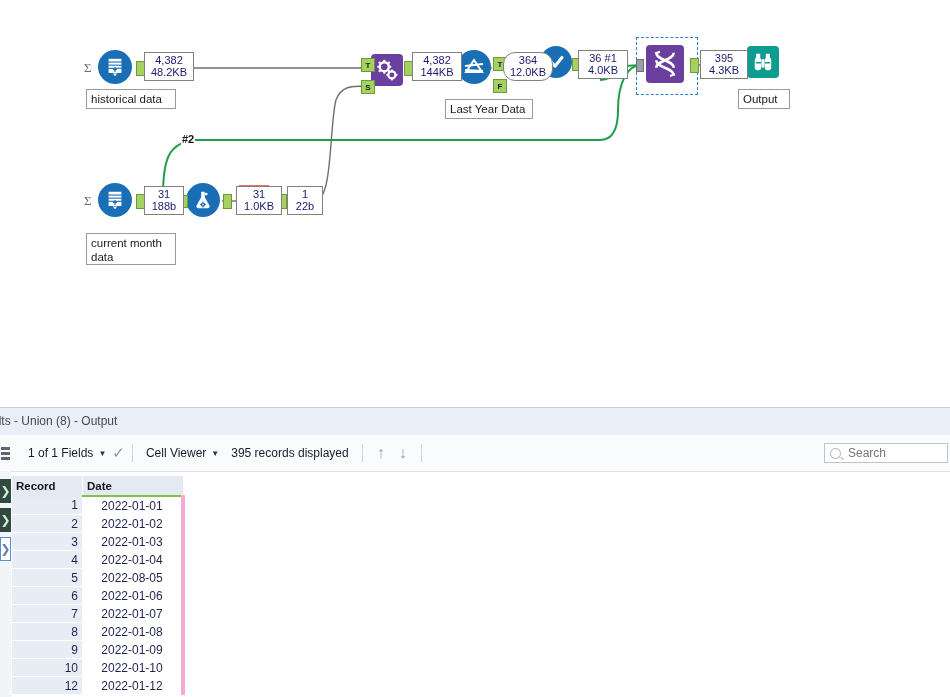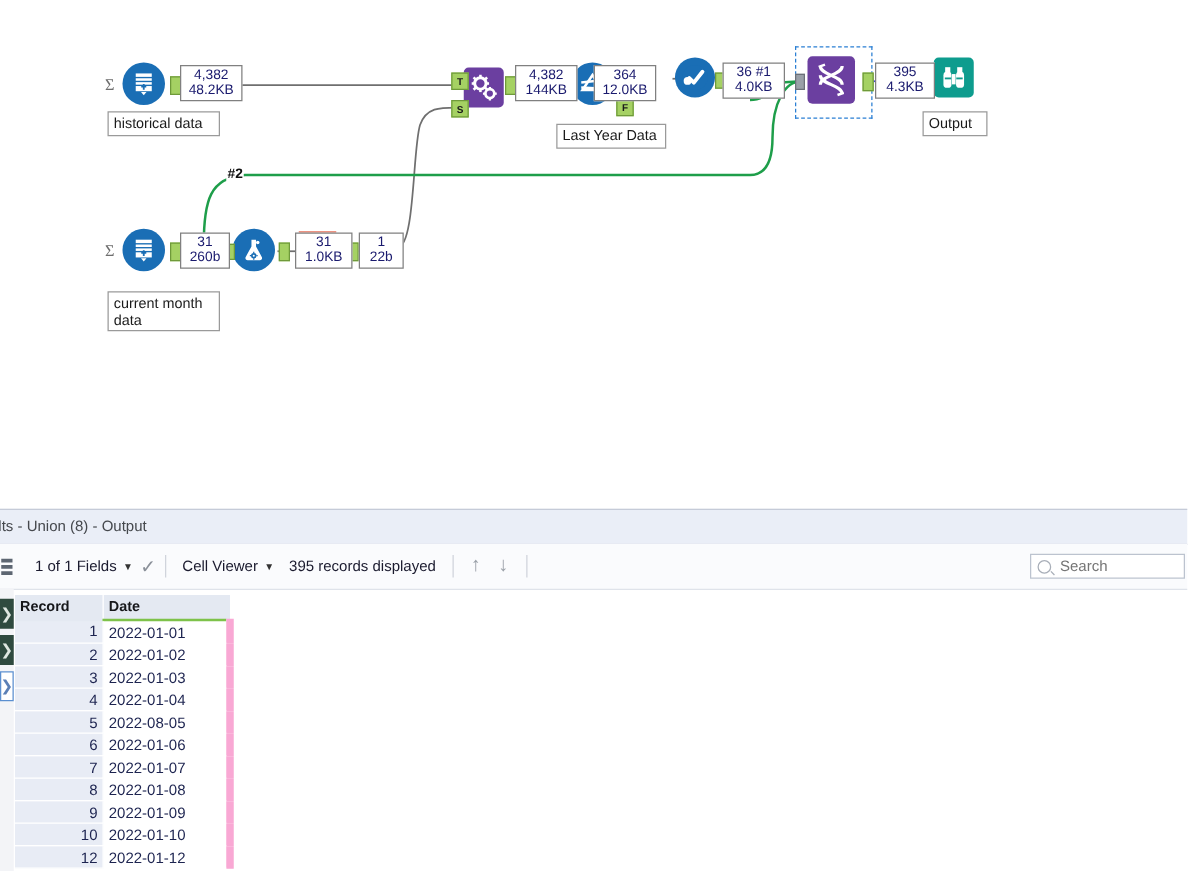--- a/index.html
+++ b/index.html
@@ -237,23 +237,23 @@
     color: #1d2450;
   }
   td.c-record {
     background: #e8ecf5;
     text-align: right;
     width: 62px;
     border-right: 1px solid #ffffff;
   }
   td.c-date {
     background: #ffffff;
-    text-align: left;
+    text-align: center;
     width: 90px;
-    border-right: 6px solid #f9a8d4;
+    border-right: 4px solid #f9a8d4;
     border-bottom: 1px solid #e6eaf1;
   }
   col.w-record { width: 62px; }
   col.w-date { width: 90px; }
 </style>
 </head>
 <body>
 
 <div id="app">
 
@@ -341,21 +341,21 @@
       <div class="tool-circle">
         <svg width="24" height="24" viewBox="0 0 24 24">
           <path d="M4 17 L12 5 L20 17 Z" fill="none" stroke="#fff" stroke-width="2"></path>
           <path d="M3 11 L21 9" stroke="#fff" stroke-width="2"></path>
           <path d="M3 15 L21 16" stroke="#fff" stroke-width="2"></path>
         </svg>
       </div>
     </div>
     <div class="port" style="left:493px; top:57px;">T</div>
     <div class="port" style="left:493px; top:79px;">F</div>
-    <div class="datalabel" style="left:475px; top:52px; width:42px;"><span>364</span><br><span>12.0KB</span></div>
+    <div class="datalabel" style="left:503px; top:52px; width:42px;border-radius:12px;"><span>364</span><br><span>12.0KB</span></div>
     <div class="caption" style="left:445px; top:99px; width:78px;">Last Year Data</div>
 
     <div class="tool-icon" style="left:540px; top:46px;">
       <div class="tool-circle" style="width:32px;height:32px;">
         <svg width="22" height="22" viewBox="0 0 24 24">
           <circle cx="12" cy="12" r="11" fill="#1a6eb5"></circle>
           <circle cx="5.5" cy="15" r="3.4" fill="#ffffff"></circle>
           <path d="M7 12.5 L11 16.5 L18.5 7" stroke="#ffffff" stroke-width="3.4" fill="none" stroke-linecap="round" stroke-linejoin="round"></path>
         </svg>
       </div>
@@ -405,21 +405,21 @@
           <rect x="5" y="7.2" width="14" height="2.2" fill="#fff"></rect>
           <rect x="5" y="10.6" width="14" height="2.2" fill="#fff"></rect>
           <rect x="5" y="14" width="14" height="4.5" fill="#fff"></rect>
           <path d="M12 12.2 v5" stroke="#1a6eb5" stroke-width="1.6"></path>
           <path d="M9.8 14.4 h4.4" stroke="#1a6eb5" stroke-width="1.6"></path>
           <path d="M9.6 19.2 L12 22 L14.4 19.2 Z" fill="#fff"></path>
         </svg>
       </div>
     </div>
     <div class="plug" style="left:136px; top:194px;"></div>
-    <div class="datalabel" style="left:144px; top:186px; width:32px;"><span>31</span><br><span>260b</span></div>
+    <div class="datalabel" style="left:144px; top:186px; width:32px;"><span>31</span><br><span>188b</span></div>
     <div class="caption" style="left:86px; top:233px; width:80px; height:26px;">current month
 data</div>
 
     <div class="plug sm" style="left:180px; top:195px;"></div>
     <div class="tool-icon" style="left:186px; top:183px;">
       <div class="tool-circle">
         <svg width="22" height="22" viewBox="0 0 24 24">
           <path d="M10 3 h4 v6 l5 9 a2 2 0 0 1 -1.8 3 H6.8 A2 2 0 0 1 5 18 l5 -9 Z" fill="#fff"></path>
           <circle cx="12" cy="17" r="2.4" fill="#1a6eb5"></circle>
           <circle cx="12" cy="17" r="0.9" fill="#fff"></circle>

